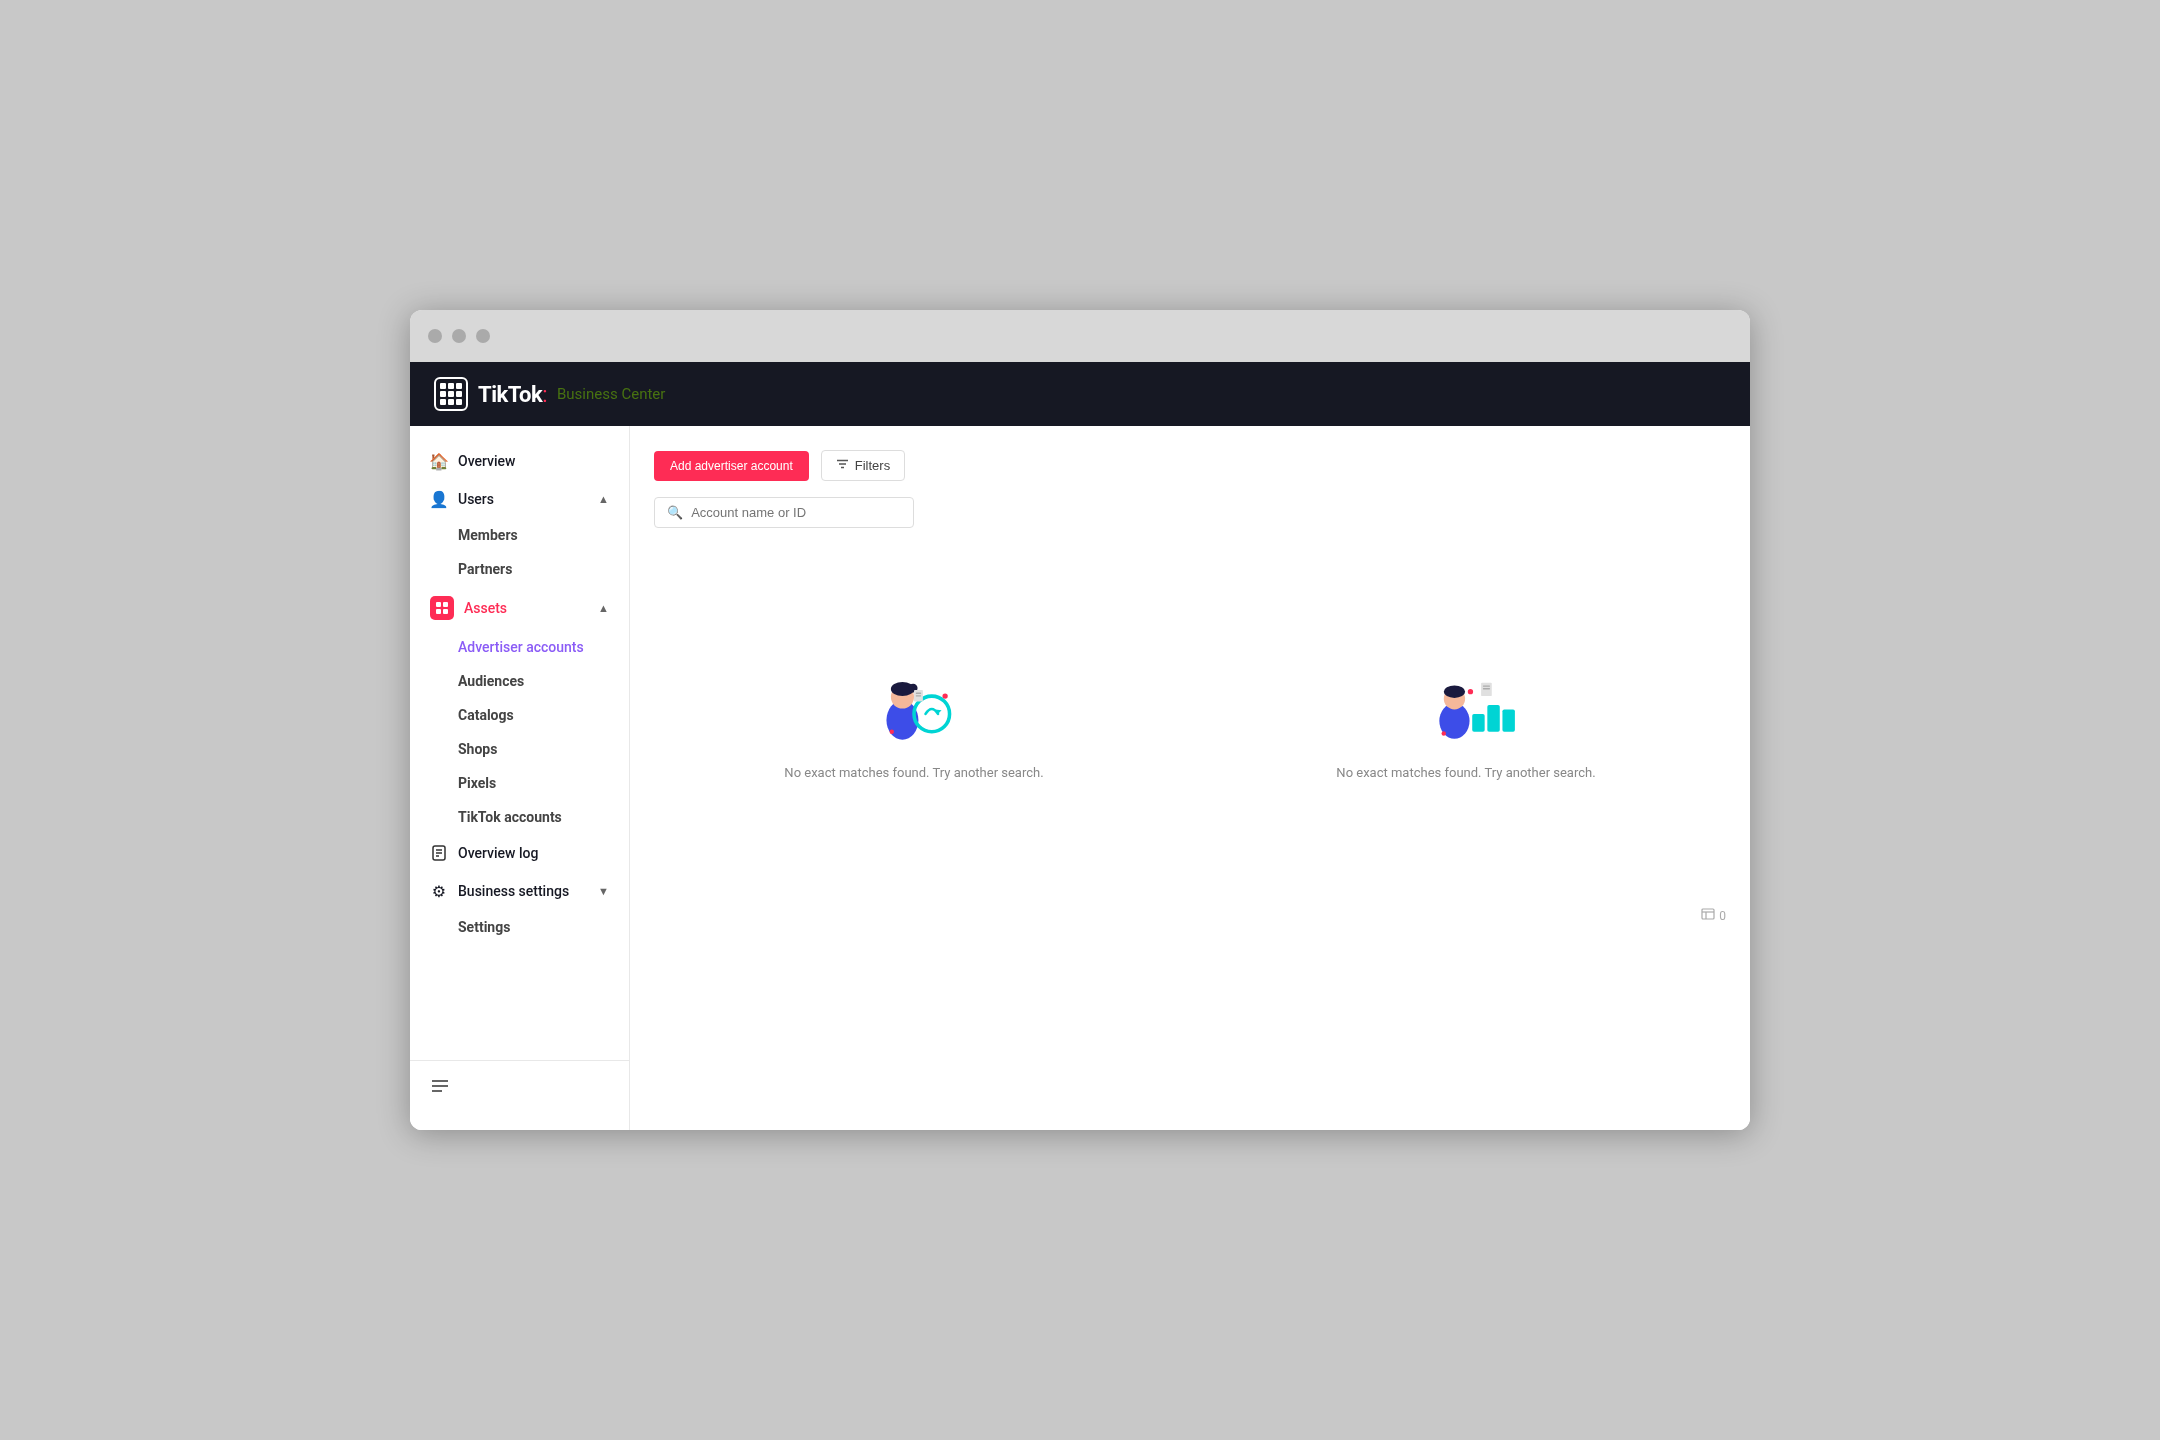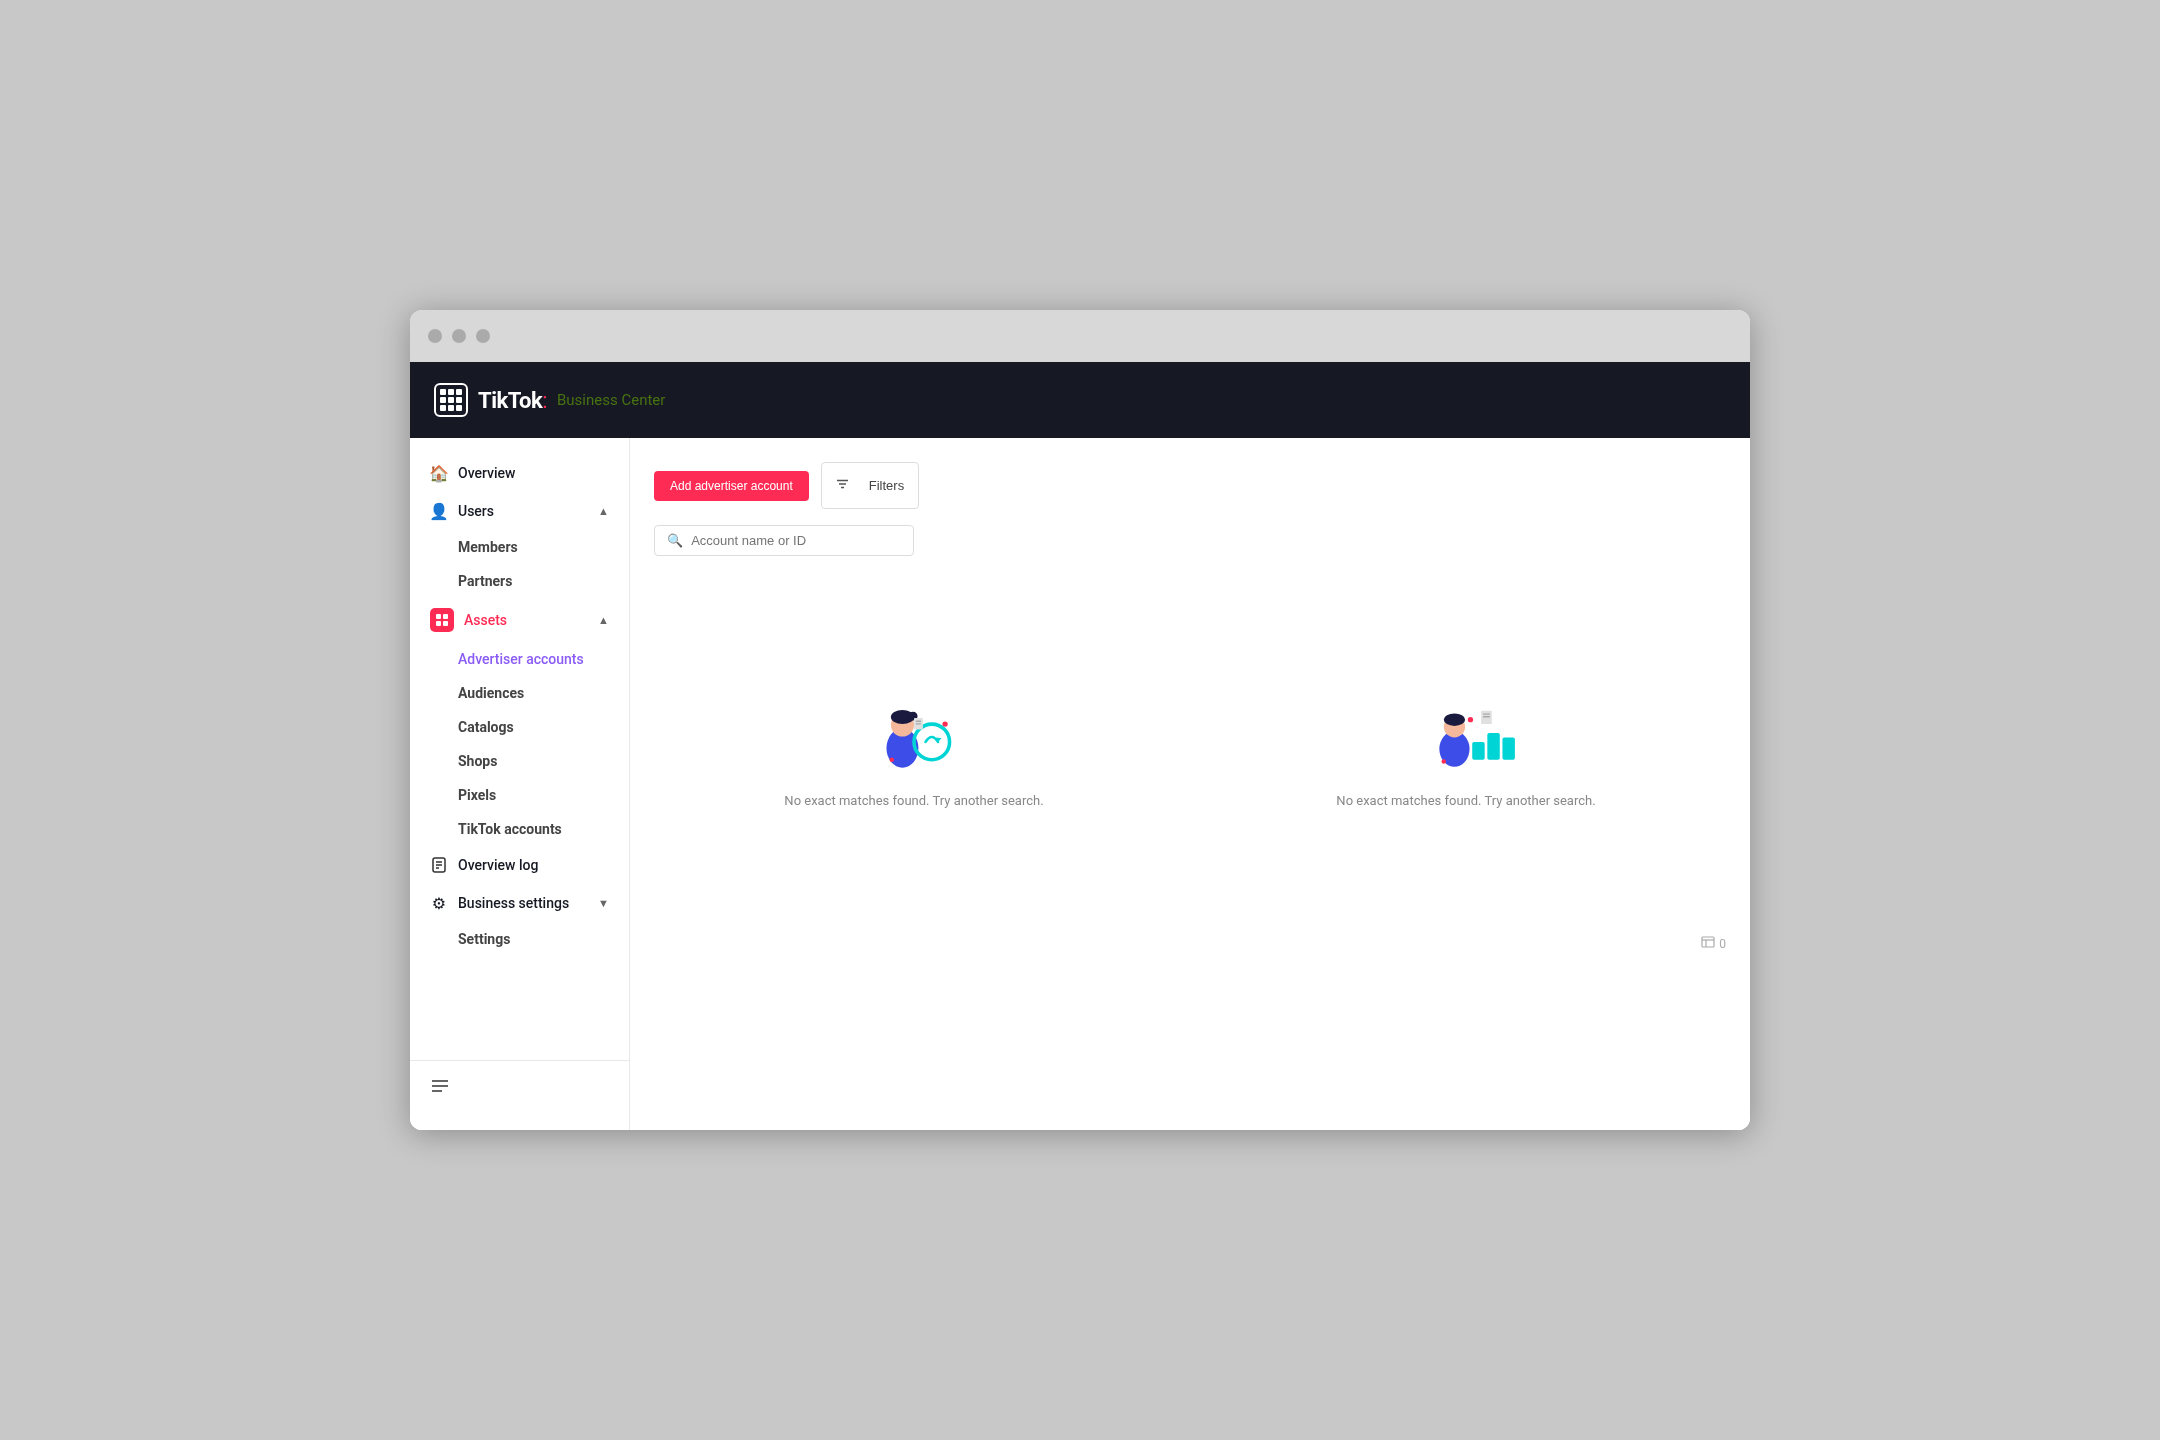--- a/index.html
+++ b/index.html
@@ -34,21 +34,21 @@
     }
     .app-container {
       display: flex;
       flex-direction: column;
       height: calc(100% - 52px);
       min-height: 768px;
     }
     
     .top-nav {
       background: #161823;
-      height: 76px;
+      height: 64px;
       display: flex;
       align-items: center;
       padding: 0 24px;
       flex-shrink: 0;
     }
     .nav-logo {
       display: flex;
       align-items: center;
       gap: 10px;
     }
@@ -171,27 +171,27 @@
       border-radius: 4px;
       padding: 8px 16px;
       font-size: 12px;
       font-weight: 500;
       cursor: pointer;
     }
     .filters-btn {
       border: 1px solid #ddd;
       background: #fff;
       border-radius: 4px;
-      padding: 15px 14px;
+      padding: 7px 14px;
       font-size: 13px;
       color: #444;
       cursor: pointer;
       display: flex;
       align-items: flex-end;
-      gap: 20px;
+      gap: 6px;
     }
     .search-bar {
       display: flex;
       align-items: center;
       border: 1px solid #ddd;
       border-radius: 4px;
       padding: 7px 12px;
       gap: 8px;
       width: 260px;
       margin-bottom: 24px;

